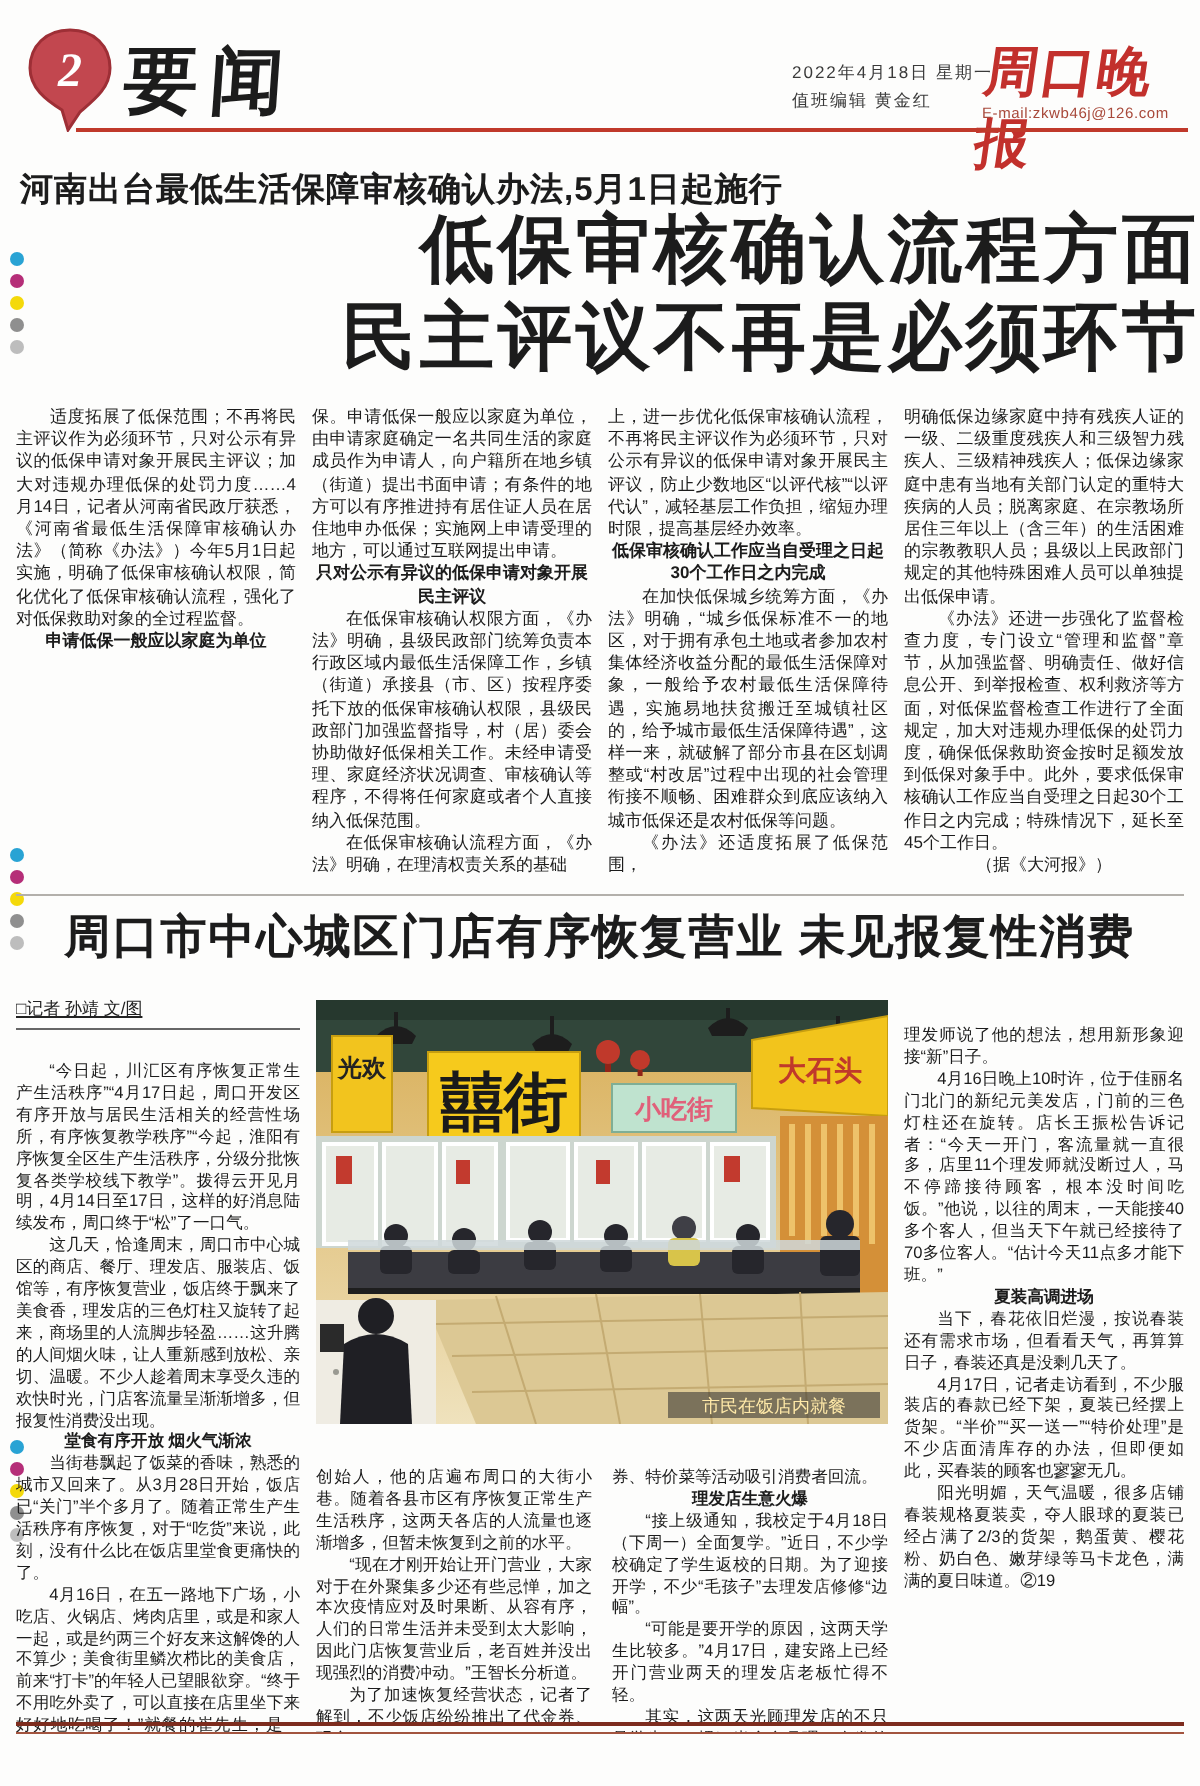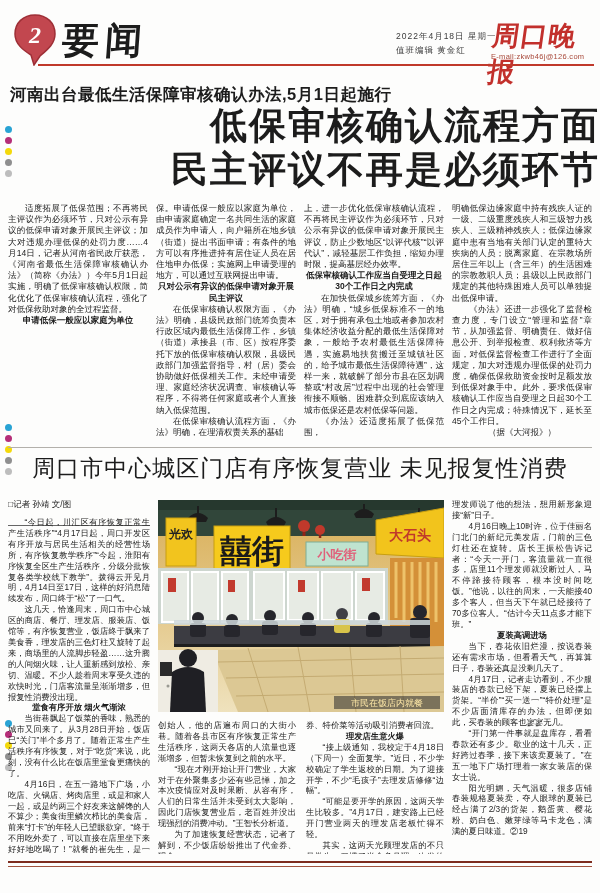--- a/index.html
+++ b/index.html
@@ -25,24 +25,24 @@
   .a1-cols .col{flex:1;overflow:hidden;}
   .col{font-size:8.5px;line-height:11.2px;text-align:justify;}
   .col p{margin:0;text-indent:2em;}
   .col p.ni{text-indent:0;}
   .col p.sub{font-weight:700;text-align:center;text-indent:0;}
   .col p.credit{text-align:center;text-indent:0;font-family:Liberation Serif, serif;}
   
   .divider{position:absolute;left:8px;top:447px;width:584px;border-top:1px solid #b3b0ab;}
   
   .a2-title{position:absolute;left:0;top:453px;width:600px;text-align:center;
-        font-size:23px;font-weight:400;letter-spacing:1px;}
+        font-size:23px;font-weight:700;letter-spacing:1px;}
   .byline{position:absolute;left:8px;top:499px;width:142px;font-size:8.5px;color:#222;
-        border-bottom:1px solid #666;padding-bottom:14px;}
-  .a2-col{position:absolute;overflow:hidden;font-size:8.3px;line-height:10.9px;text-align:justify;}
+        border-bottom:1px solid #666;padding-bottom:3px;text-decoration:underline;}
+  .a2-col{position:absolute;overflow:hidden;font-size:8.3px;line-height:10.9px;text-align:justify;margin-top:13px;}
   .a2-col1{left:8px;top:517px;width:142px;height:337px;}
   .a2-col2{left:158px;top:720px;width:138px;height:134px;}
   .a2-col3{left:306px;top:720px;width:138px;height:134px;}
   .a2-col4{left:452px;top:499px;width:140px;height:355px;}
   .photo{position:absolute;left:158px;top:500px;width:286px;height:212px;background:#d9c489;}
   
   .bottom-rule{position:absolute;left:8px;top:861px;width:584px;height:3px;
         border-top:2.5px solid #7d2c1e;border-bottom:1.5px solid #a2543f;}
 </style>
 </head>
@@ -269,19 +269,18 @@
         <p>“接上级通知，我校定于4月18日（下周一）全面复学。”近日，不少学校确定了学生返校的日期。为了迎接开学，不少“毛孩子”去理发店修修“边幅”。</p>
         <p>“可能是要开学的原因，这两天学生比较多。”4月17日，建安路上已经开门营业两天的理发店老板忙得不轻。</p>
         <p>其实，这两天光顾理发店的不只是学生。习惯了半个多月理一次发的靳先生，“我这次想做个新发型。”他对</p>
       </div>
     <div class="a2-col a2-col4 col">
         <p class="ni">理发师说了他的想法，想用新形象迎接“新”日子。</p>
         <p>4月16日晚上10时许，位于佳丽名门北门的新纪元美发店，门前的三色灯柱还在旋转。店长王振松告诉记者：“今天一开门，客流量就一直很多，店里11个理发师就没断过人，马不停蹄接待顾客，根本没时间吃饭。”他说，以往的周末，一天能接40多个客人，但当天下午就已经接待了70多位客人。“估计今天11点多才能下班。”</p>
         <p class="sub">夏装高调进场</p>
         <p>当下，春花依旧烂漫，按说春装还有需求市场，但看看天气，再算算日子，春装还真是没剩几天了。</p>
         <p>4月17日，记者走访看到，不少服装店的春款已经下架，夏装已经摆上货架。“半价”“买一送一”“特价处理”是不少店面清库存的办法，但即便如此，买春装的顾客也寥寥无几。</p>
-        <p>“开门第一件事就是盘库存，看看春款还有多少。歇业的这十几天，正好跨过春季，接下来该卖夏装了。”在五一地下广场打理着一家女装店的保女士说。</p>
         <p>阳光明媚，天气温暖，很多店铺春装规格夏装卖，夺人眼球的夏装已经占满了2/3的货架，鹅蛋黄、樱花粉、奶白色、嫩芽绿等马卡龙色，满满的夏日味道。②19</p>
       </div>
   </div>
 
   <div class="bottom-rule"></div>
 </div>
 
 </body></html>

